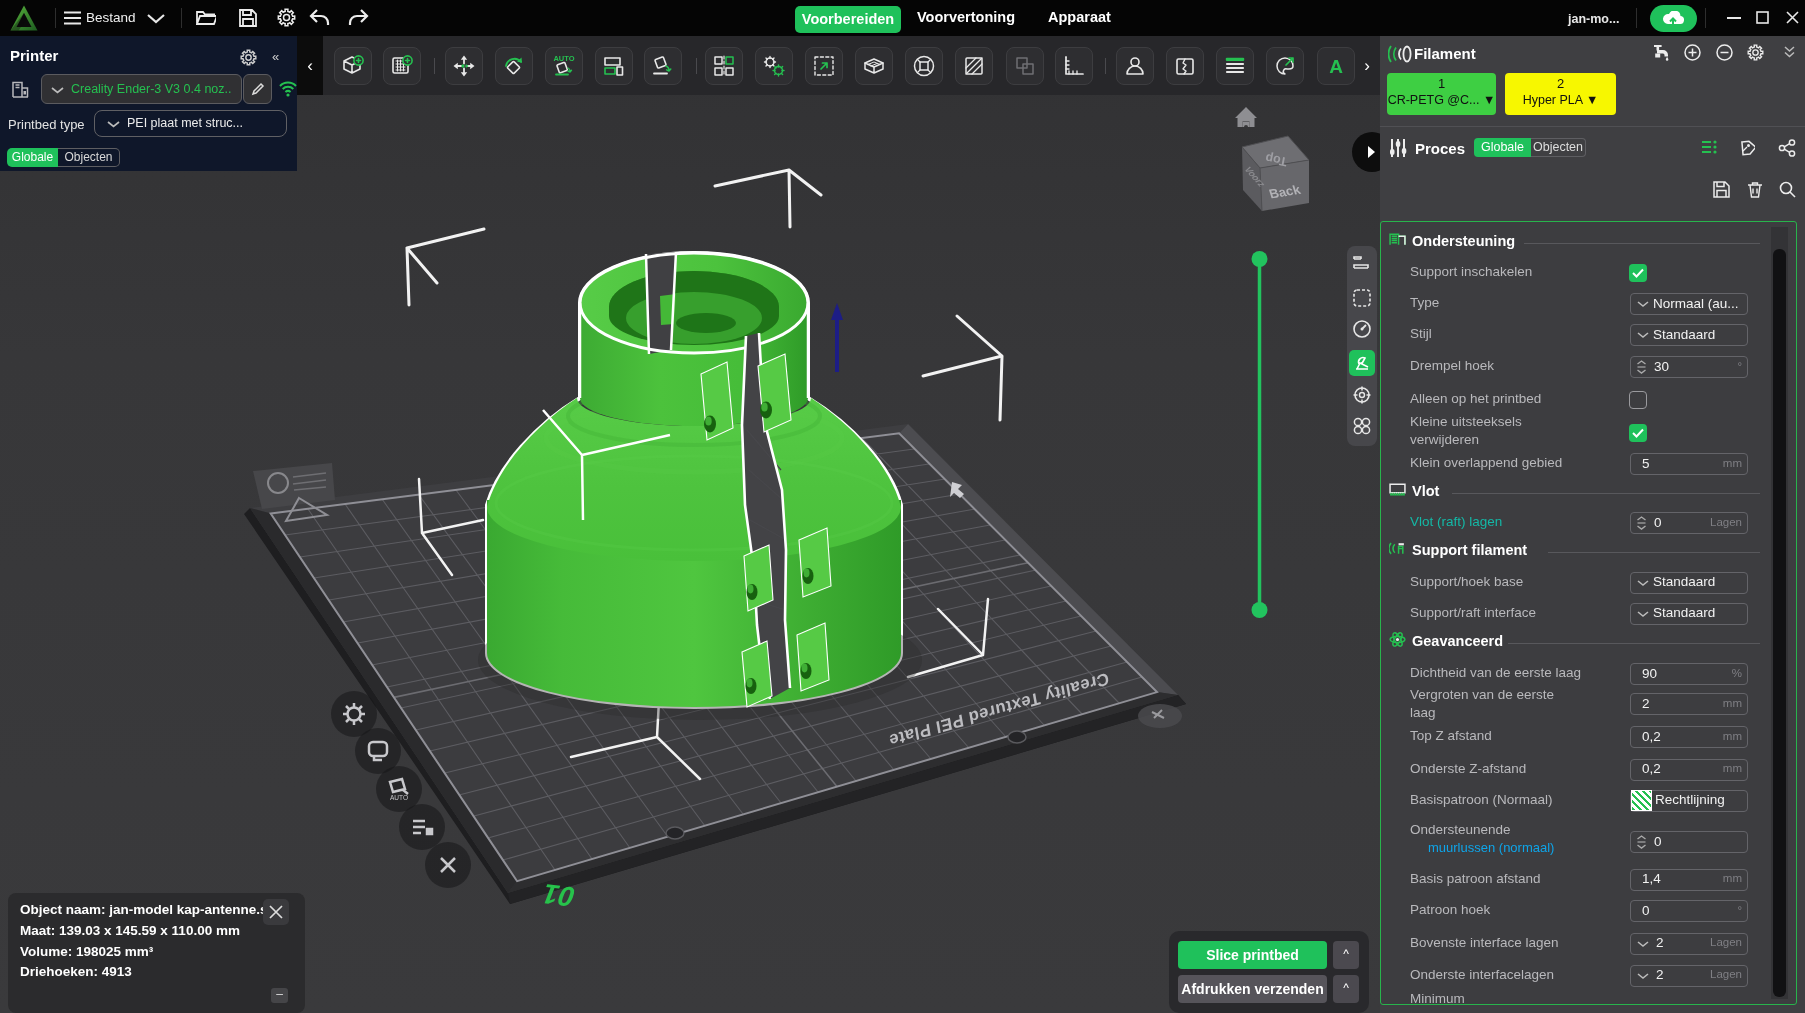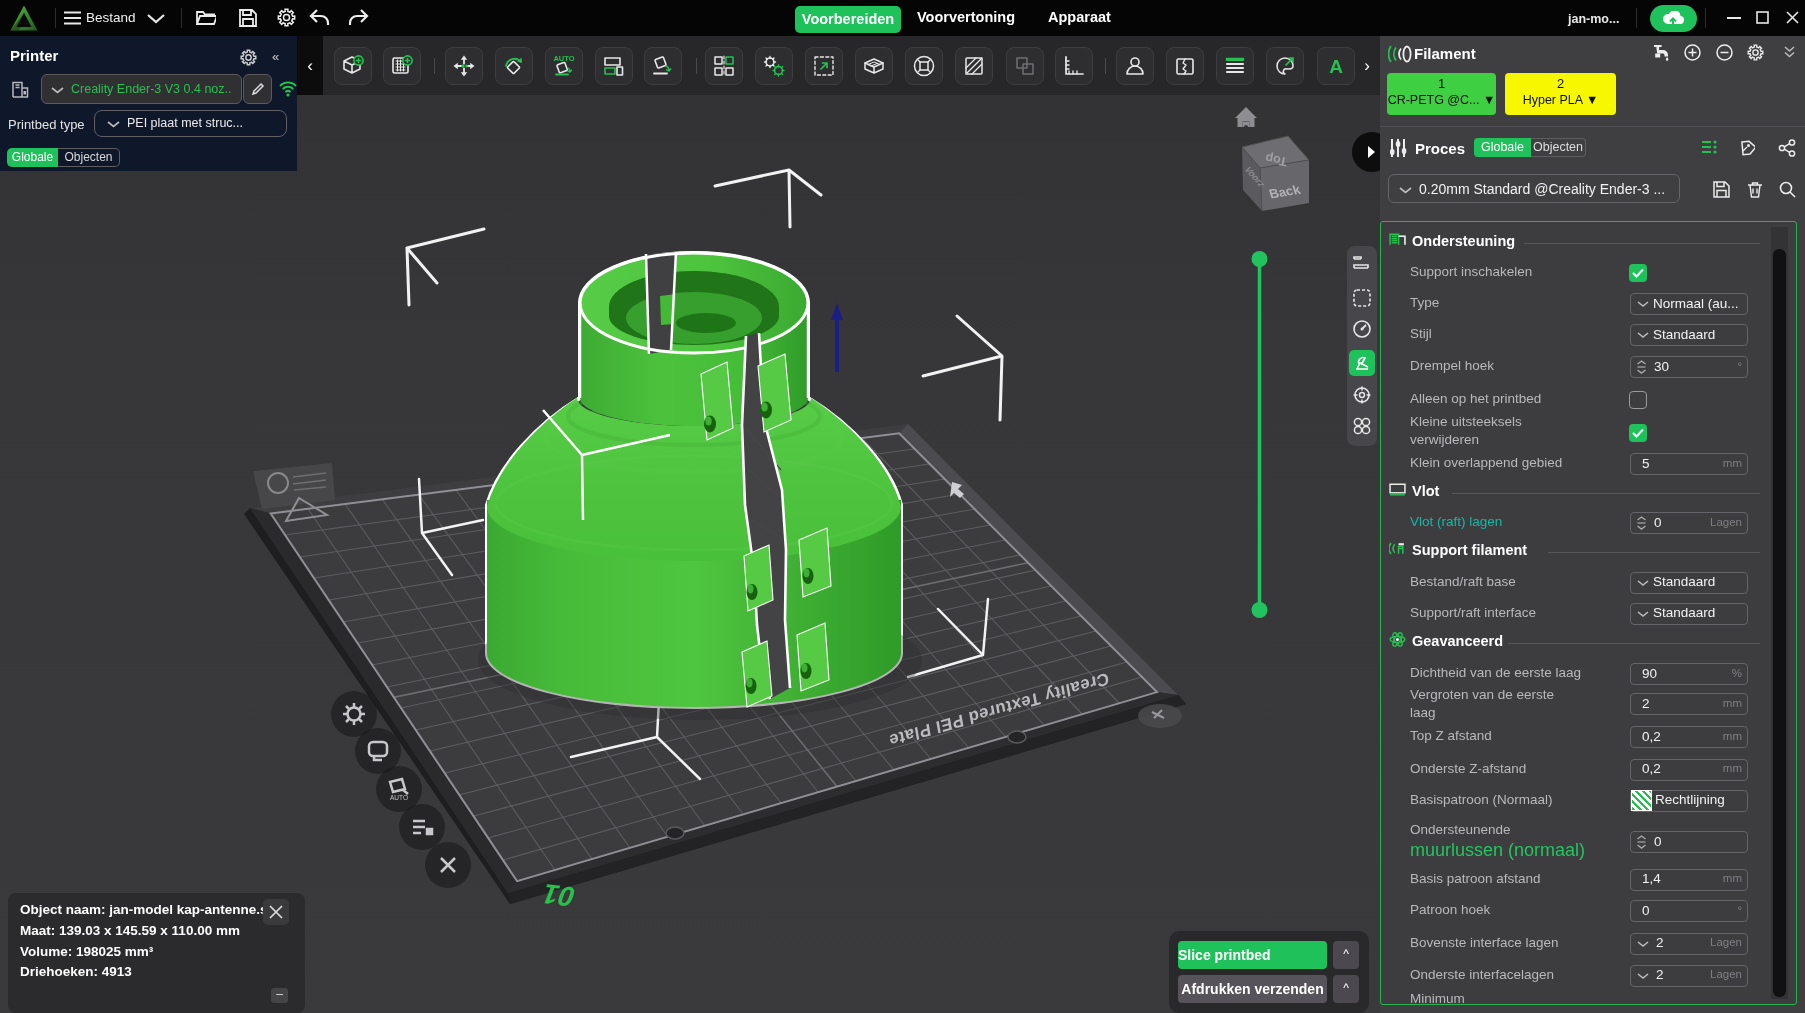--- a/index.html
+++ b/index.html
@@ -491,26 +491,20 @@
         <path d="M2 7 L7 2 L16 2 L16 11 L11 16 Z" stroke="#ececec" stroke-width="1.5" fill="none" transform="rotate(40 9 9)"></path>
         <circle cx="11.5" cy="6.5" r="1.5" fill="#ececec"></circle>
         <path d="M6 12 l4 -4" stroke="#ececec" stroke-width="1.3"></path>
       </svg>
 <svg class="abs" style="left:398px;top:103px" width="18" height="18">
         <circle cx="4" cy="9" r="2.6" stroke="#ececec" stroke-width="1.5" fill="none"></circle>
         <circle cx="14" cy="3.5" r="2.6" stroke="#ececec" stroke-width="1.5" fill="none"></circle>
         <circle cx="14" cy="14.5" r="2.6" stroke="#ececec" stroke-width="1.5" fill="none"></circle>
         <path d="M6.3 7.8 L11.6 4.7 M6.3 10.2 L11.6 13.3" stroke="#ececec" stroke-width="1.5"></path>
       </svg>
-<div class="abs" style="left:8px;top:138px;width:292px;height:29px;border:1px solid #646469;border-radius:6px">
-        <svg class="abs" style="left:10px;top:12px" width="13" height="7">
-          <path d="M1 1 L6.5 5.5 L12 1" stroke="#bbb" stroke-width="1.7" fill="none"></path>
-        </svg>
-        <div class="abs" style="left:30px;top:6px;color:#f2f2f2;font-size:14px;white-space:nowrap;overflow:hidden;width:255px">0.20mm Standard @Creality Ender-3 ...</div>
-      </div>
 <svg class="abs" style="left:333px;top:145px" width="17" height="17">
         <path d="M1 1 h11 l4 4 v11 h-15 Z M4 1 v4.5 h7 v-4.5 M4 16 v-6.5 h9 v6.5" stroke="#ececec" stroke-width="1.5" fill="none"></path>
       </svg>
 <svg class="abs" style="left:367px;top:145px" width="16" height="17">
         <path d="M1 4 h14 M3 4 l1.5 12 h7 L13 4 M6 7.5 v5 M10 7.5 v5 M5.5 4 v-2 h5 v2" stroke="#ececec" stroke-width="1.4" fill="none"></path>
       </svg>
 <svg class="abs" style="left:399px;top:145px" width="17" height="17">
         <circle cx="7" cy="7" r="5.5" stroke="#ececec" stroke-width="1.6" fill="none"></circle>
         <path d="M11 11 L16 16" stroke="#ececec" stroke-width="1.6"></path>
       </svg>
@@ -576,21 +570,21 @@
       </svg>
       <div class="abs" style="left:274px;top:478.5px;color:#f2f2f2;font-size:13.5px">0</div>
       <div class="abs" style="left:250px;top:479.5px;width:112px;text-align:right;color:#7f7f84;font-size:11.5px">Lagen</div>
 <svg class="abs" style="left:9px;top:503.5px" width="17" height="17" viewBox="0 0 16 16">
         <path d="M2 3 a7 7 0 0 0 0 10 M5.5 4 a5.5 5.5 0 0 0 0 8" stroke="#25c050" stroke-width="1.5" fill="none"></path>
         <path d="M9 13 V6 h4 v7 M9 8 h4" stroke="#25c050" stroke-width="1.4" fill="none"></path>
         <rect x="9" y="3" width="5" height="2" fill="#ececec"></rect>
       </svg>
       <div class="abs" style="left:32px;top:505.5px;color:#fff;font-size:14.5px;font-weight:bold;white-space:nowrap">Support filament</div>
       <div class="abs" style="left:168px;top:515.5px;width:212px;height:1px;background:#58585c"></div>
-<div class="abs" style="left:30px;top:537.5px;color:#b9b9bc;font-size:13.5px;white-space:nowrap">Bestand/raft base</div>
+<div class="abs" style="left:30px;top:537.5px;color:#b9b9bc;font-size:13.5px;white-space:nowrap">Support/hoek base</div>
 <div class="abs" style="left:250px;top:535.5px;width:118px;height:22px;border:1px solid #646469;border-radius:4px"></div>
       <svg class="abs" style="left:257px;top:543.5px" width="12" height="7">
         <path d="M1 1 L6 5 L11 1" stroke="#bbb" stroke-width="1.6" fill="none"></path>
       </svg>
       <div class="abs" style="left:273px;top:538.0px;color:#f2f2f2;font-size:13.5px;white-space:nowrap;overflow:hidden;width:92px">Standaard</div>
 <div class="abs" style="left:30px;top:568.5px;color:#b9b9bc;font-size:13.5px;white-space:nowrap">Support/raft interface</div>
 <div class="abs" style="left:250px;top:566.5px;width:118px;height:22px;border:1px solid #646469;border-radius:4px"></div>
       <svg class="abs" style="left:257px;top:574.5px" width="12" height="7">
         <path d="M1 1 L6 5 L11 1" stroke="#bbb" stroke-width="1.6" fill="none"></path>
       </svg>
@@ -618,21 +612,21 @@
       <div class="abs" style="left:250px;top:693.5px;width:112px;text-align:right;color:#7f7f84;font-size:11.5px">mm</div>
 <div class="abs" style="left:30px;top:724.5px;color:#b9b9bc;font-size:13.5px;white-space:nowrap">Onderste Z-afstand</div>
 <div class="abs" style="left:250px;top:722.5px;width:118px;height:22px;border:1px solid #646469;border-radius:4px"></div>
       <div class="abs" style="left:262px;top:725.0px;color:#f2f2f2;font-size:13.5px">0,2</div>
       <div class="abs" style="left:250px;top:726.0px;width:112px;text-align:right;color:#7f7f84;font-size:11.5px">mm</div>
 <div class="abs" style="left:30px;top:755.5px;color:#b9b9bc;font-size:13.5px;white-space:nowrap">Basispatroon (Normaal)</div>
 <div class="abs" style="left:250px;top:753.5px;width:118px;height:22px;border:1px solid #646469;border-radius:4px"></div>
 <div class="abs" style="left:251px;top:754.0px;width:21px;height:21px;background:repeating-linear-gradient(45deg,#25c050 0 2.5px,#fff 2.5px 5px),repeating-linear-gradient(-45deg,#25c050 0 2.5px,rgba(255,255,255,0) 2.5px 5px);border:1px solid #fff"></div>
 <div class="abs" style="left:275px;top:756.0px;color:#f2f2f2;font-size:13.5px">Rechtlijning</div>
 <div class="abs" style="left:30px;top:786px;color:#b9b9bc;font-size:13.5px;white-space:nowrap">Ondersteunende</div>
-      <div class="abs" style="left:30px;top:804px;color:#22c55e;font-size:18px;white-space:nowrap">muurlussen (normaal)</div>
+      <div class="abs" style="left:48px;top:804px;color:#0ea5e9;font-size:13px;white-space:nowrap">muurlussen (normaal)</div>
 <div class="abs" style="left:250px;top:795px;width:118px;height:22px;border:1px solid #646469;border-radius:4px"></div>
       <svg class="abs" style="left:256px;top:799px" width="11" height="14">
         <path d="M1.5 4 L5.5 1 L9.5 4" stroke="#aaa" stroke-width="1.4" fill="none"></path>
         <path d="M1.5 10 L5.5 13 L9.5 10" stroke="#aaa" stroke-width="1.4" fill="none"></path>
         <path d="M1.5 7 h8" stroke="#aaa" stroke-width="1.2"></path>
       </svg>
       <div class="abs" style="left:274px;top:797.5px;color:#f2f2f2;font-size:13.5px">0</div>
 <div class="abs" style="left:30px;top:834.5px;color:#b9b9bc;font-size:13.5px;white-space:nowrap">Basis patroon afstand</div>
 <div class="abs" style="left:250px;top:832.5px;width:118px;height:22px;border:1px solid #646469;border-radius:4px"></div>
       <div class="abs" style="left:262px;top:835.0px;color:#f2f2f2;font-size:13.5px">1,4</div>
@@ -664,18 +658,18 @@
  <svg class="abs" style="left:261;top:12" width="14" height="14">
         <path d="M1 1 L13 13 M13 1 L1 13" stroke="#ddd" stroke-width="1.7"></path>
       </svg>
  <div class="abs" style="left:12px;top:30px;color:#fff;font-size:13.5px;font-weight:bold">Maat: 139.03 x 145.59 x 110.00 mm</div>
  <div class="abs" style="left:12px;top:51px;color:#fff;font-size:13.5px;font-weight:bold">Volume: 198025 mm³</div>
  <div class="abs" style="left:12px;top:71px;color:#fff;font-size:13.5px;font-weight:bold">Driehoeken: 4913</div>
  <div class="abs" style="left:263px;top:95px;width:17px;height:15px;background:#454548;border-radius:3px;color:#ddd;text-align:center;line-height:13px;font-size:12px">–</div>
 </div>
 
 <div class="abs" style="left:1169px;top:931px;width:200px;height:82px;background:#29292c;border-radius:10px;z-index:5">
- <div class="abs" style="left:9px;top:10px;width:149px;height:28px;background:#1fc15b;border-radius:4px;color:#fff;font-size:14px;font-weight:bold;line-height:28px">Slice printbed</div>
+ <div class="abs" style="left:9px;top:10px;width:149px;height:28px;background:#1fc15b;border-radius:4px;color:#fff;font-size:14px;font-weight:bold;text-align:center;line-height:28px">Slice printbed</div>
  <div class="abs" style="left:164px;top:10px;width:26px;height:28px;background:#4b494f;border-radius:4px;color:#fff;font-size:12px;text-align:center;line-height:26px">^</div>
  <div class="abs" style="left:9px;top:44px;width:149px;height:28px;background:#56545a;border-radius:4px;color:#fff;font-size:14px;font-weight:bold;text-align:center;line-height:28px">Afdrukken verzenden</div>
  <div class="abs" style="left:164px;top:44px;width:26px;height:28px;background:#4b494f;border-radius:4px;color:#fff;font-size:12px;text-align:center;line-height:26px">^</div>
 </div>
 </div>
 
 </body></html>

